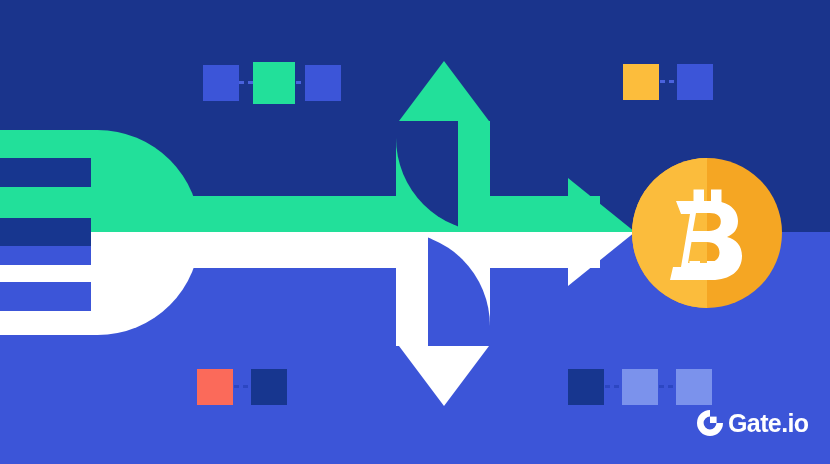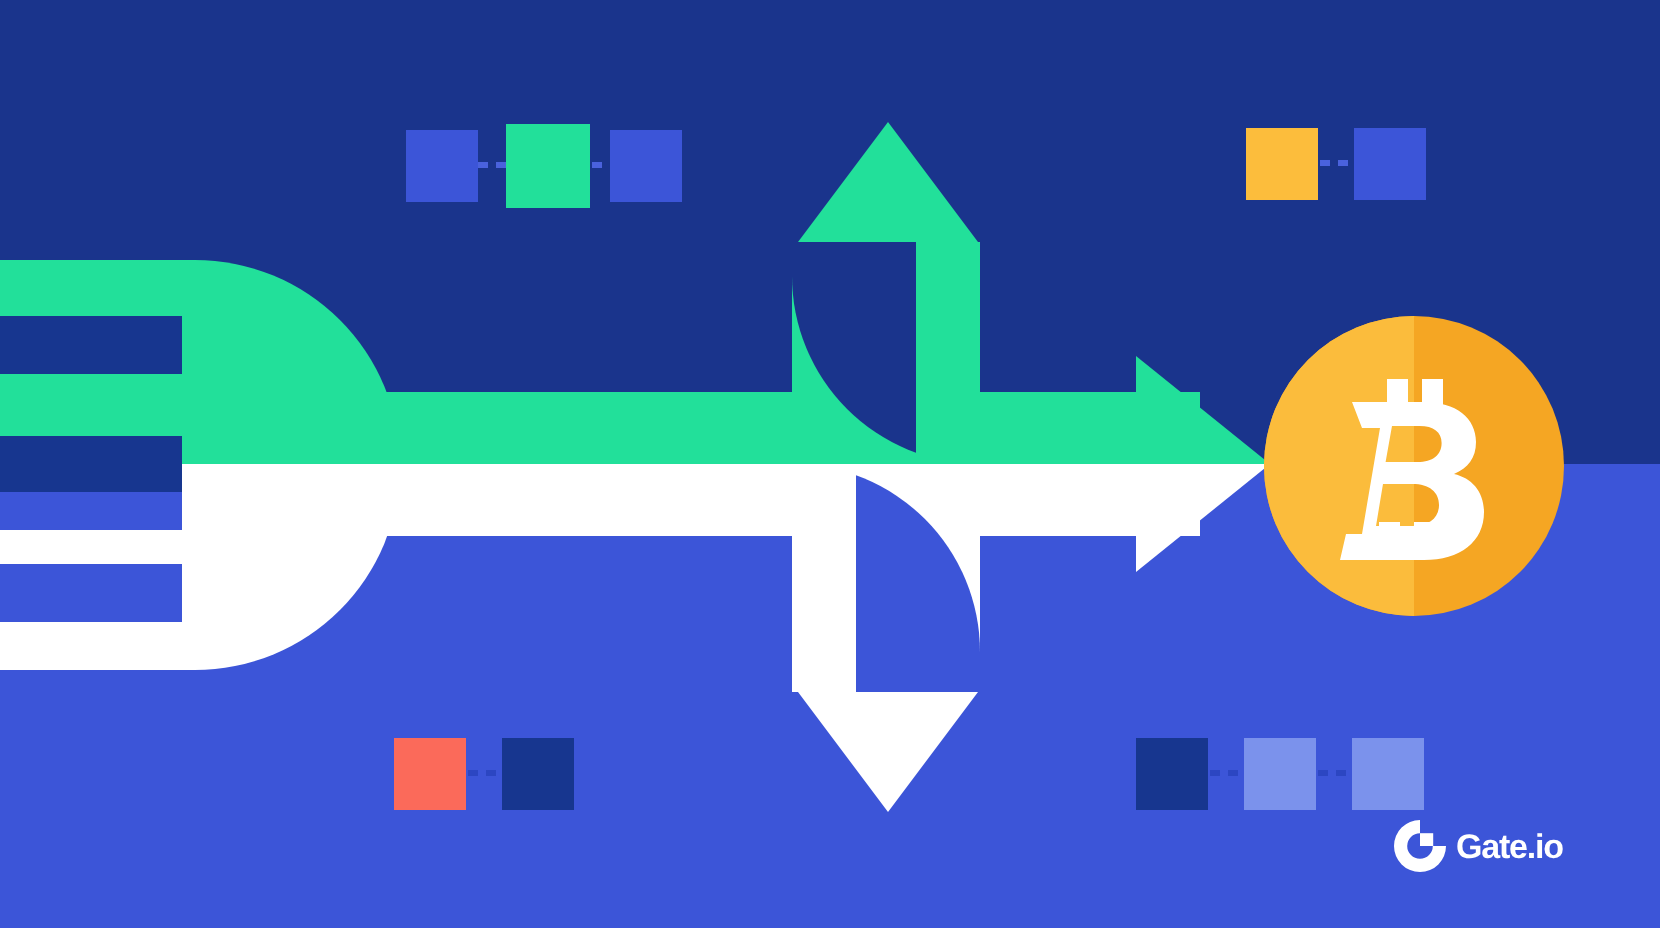--- a/index.html
+++ b/index.html
@@ -129,21 +129,21 @@
     display:block;float:left;width:5px;height:3px;margin-right:4px;
   }
 
   
   .logo{
     position:absolute;left:697px;top:410px;
     display:flex;align-items:center;gap:5px;
   }
   .logo-mark{ width:26px;height:26px; }
   .logo-text{
-    color:#ffffff;font-size:17px;font-weight:bold;
+    color:#ffffff;font-size:25px;font-weight:bold;
     letter-spacing:-0.6px;line-height:1;
     font-family:"Liberation Sans", sans-serif;
   }
 </style>
 </head>
 <body>
 
 <div id="stage">
 
   <div class="bg-top"></div>

